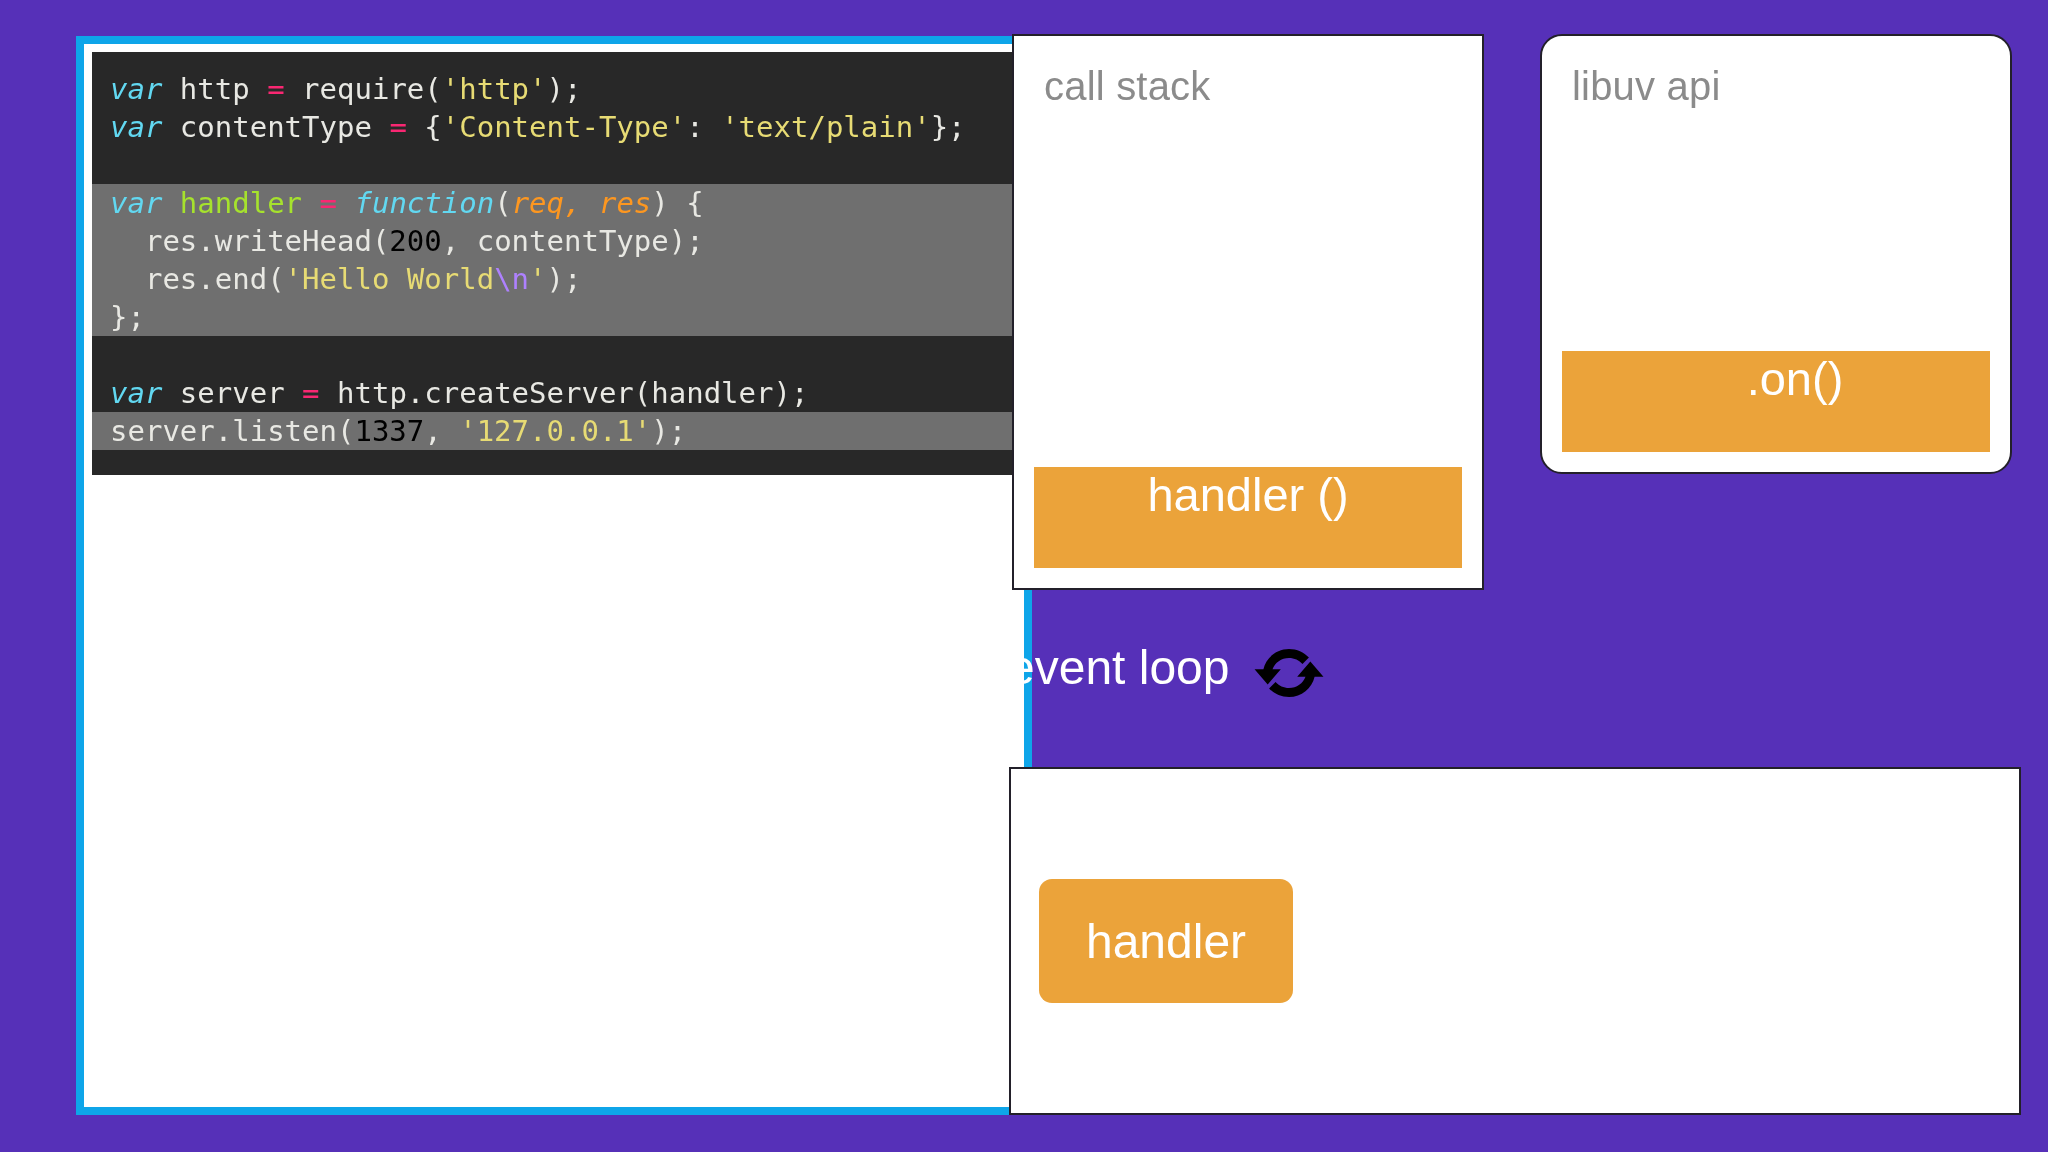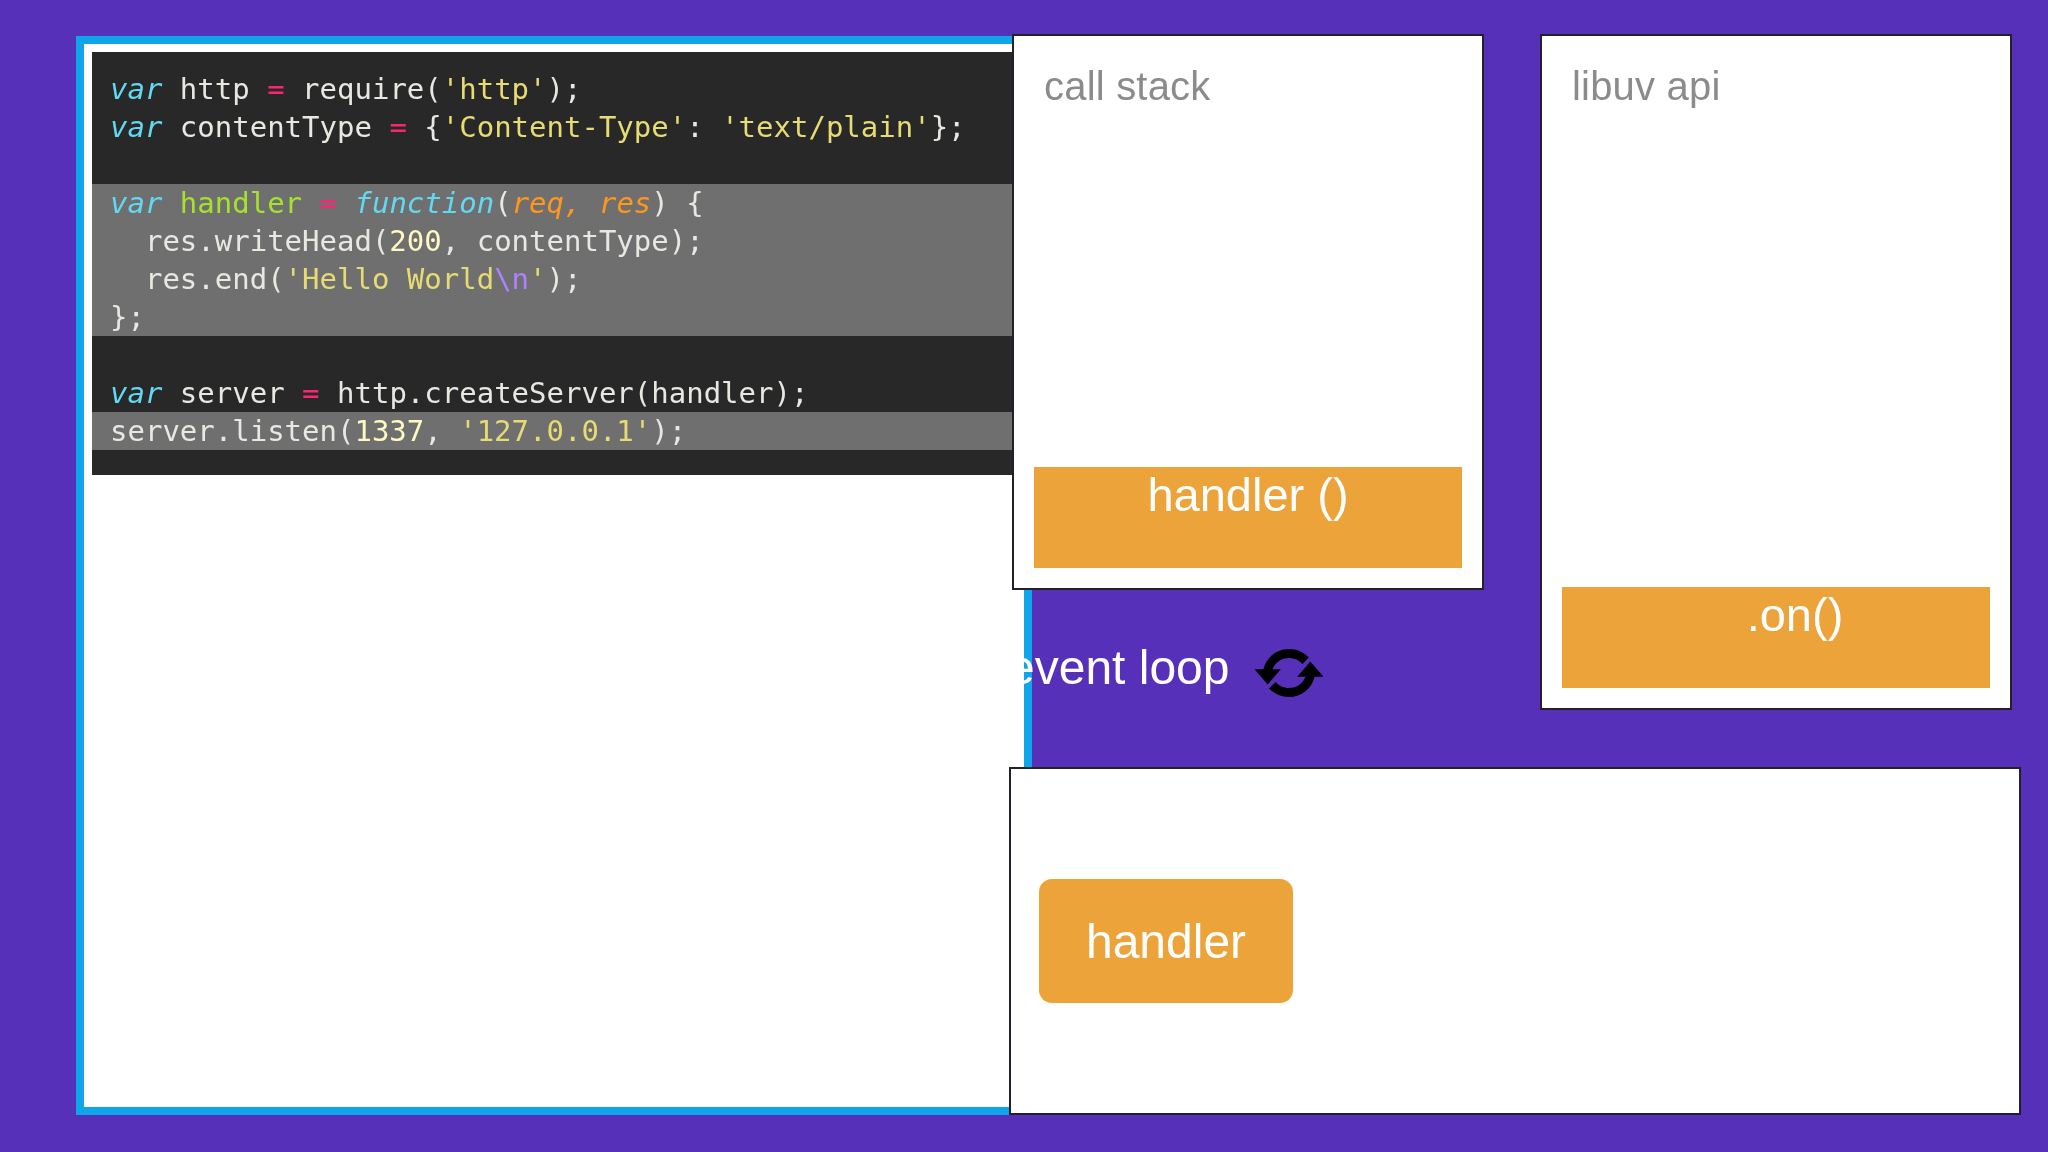--- a/index.html
+++ b/index.html
@@ -50,21 +50,21 @@
 
   .code-line.hl {
     background: #6f6f6f;
   }
 
   
   .t-kw   { color: #62d8f1; font-style: italic; }
   .t-op   { color: #f92772; }
   .t-fn   { color: #a6e22d; }
   .t-str  { color: #e7db74; }
-  .t-num  { color: #fef9c3; }
+  .t-num  { color: #000000; }
   .t-par  { color: #fd9720; font-style: italic; }
   .t-kwfn { color: #62d8f1; font-style: italic; }
   .t-esc  { color: #ae81ff; }
   .t-pl   { color: #e8e8e3; }
 
   
   .panel {
     position: absolute;
     background: #ffffff;
     border: 2px solid #23202a;
@@ -75,21 +75,21 @@
     position: absolute;
     left: 30px;
     top: 28px;
     font-size: 40px;
     color: #8b8b8b;
     letter-spacing: 0.2px;
     white-space: nowrap;
   }
 
   .panel-callstack { left: 996px; top: 34px;  width: 472px; height: 556px; }
-  .panel-libuv     { left: 1524px; top: 34px; width: 472px; height: 676px; }
+  .panel-libuv     { left: 1524px; top: 34px; width: 472px; height: 440px; border-radius: 22px; }
   .panel-queue     { left: 993px; top: 767px; width: 1012px; height: 348px; }
 
   
   .frame-box {
     position: absolute;
     background: #eba33a;
     display: flex;
     justify-content: center;
     color: #ffffff;
     font-size: 47px;

